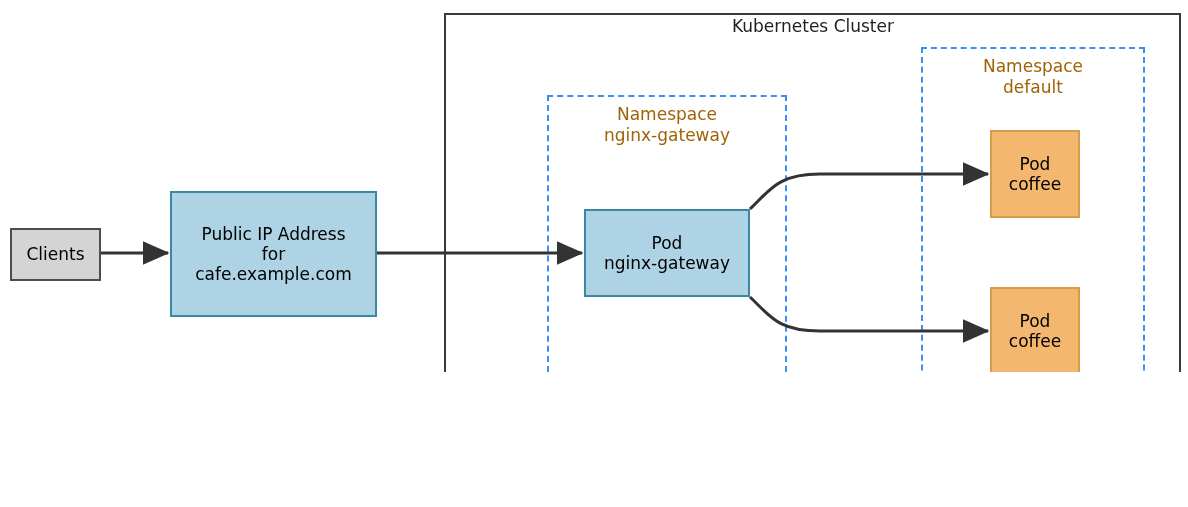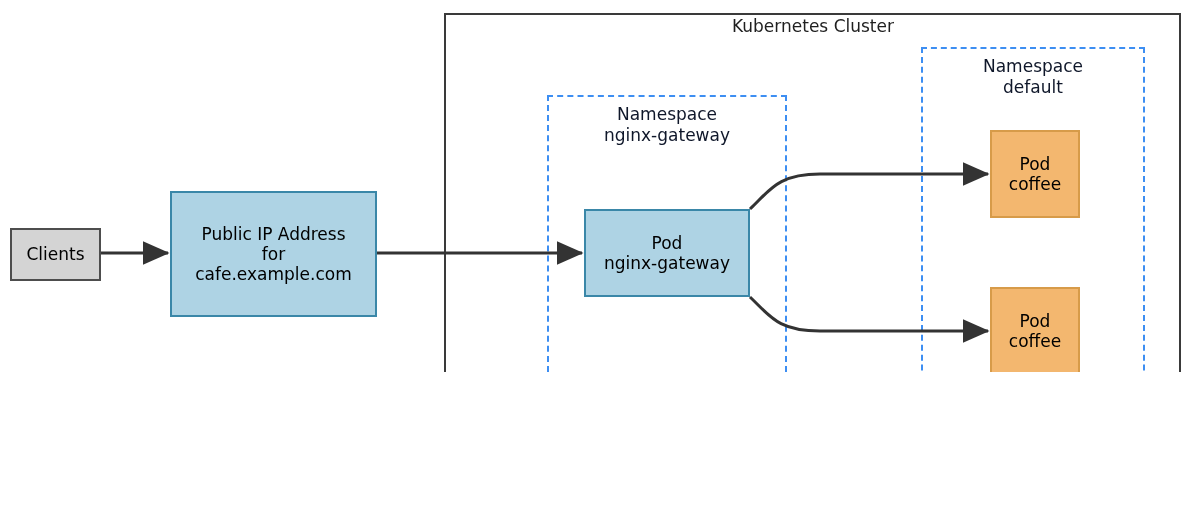--- a/index.html
+++ b/index.html
@@ -50,21 +50,21 @@
     line-height: 1.2;
     white-space: pre-line;
   }
   .ns-box {
     border: 2px dashed #3d8ef2;
     background: transparent;
   }
   .ns-title {
     position: absolute;
     text-align: center;
-    color: #0f172a;
+    color: #a16207;
     font-size: 17px;
     line-height: 1.25;
     white-space: pre-line;
   }
   .node-clients {
     background: #d4d4d4;
     border: 2px solid #4d4d4d;
     font-size: 17px;
   }
   .node-blue {

